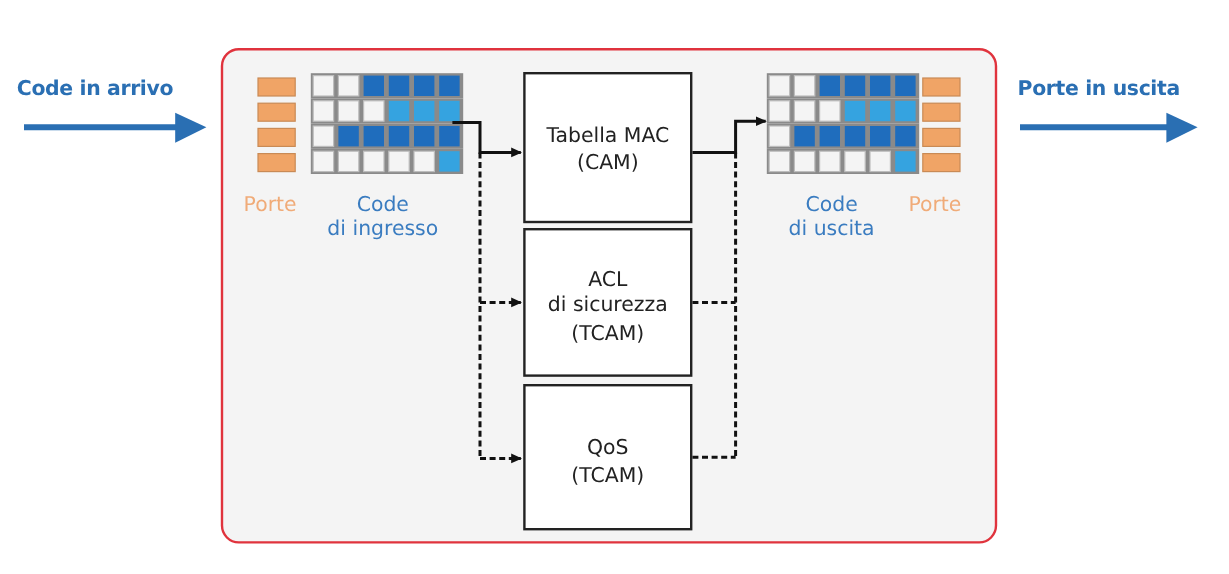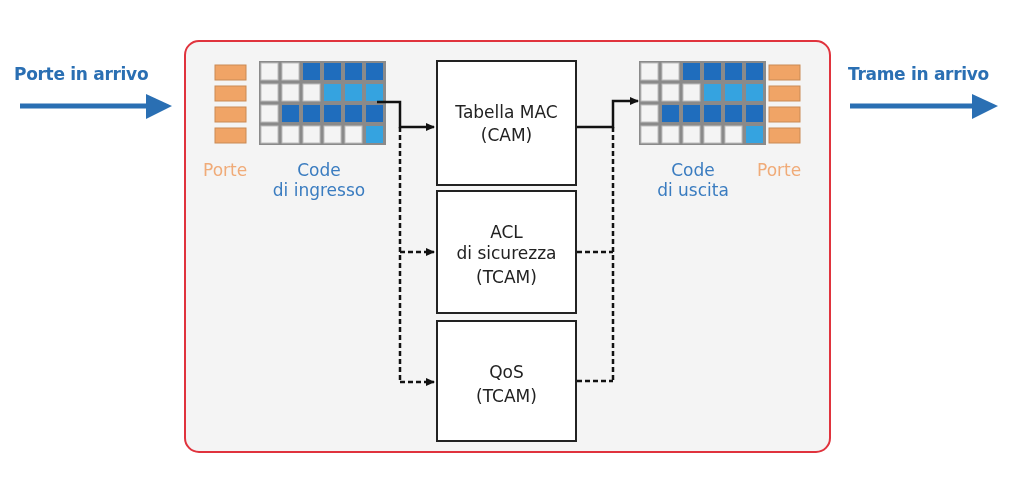--- a/index.html
+++ b/index.html
@@ -6,22 +6,22 @@
   body { width:1024px; height:478px; position:relative; overflow:hidden; font-family:"DejaVu Sans", sans-serif; }
   #diagram { position:absolute; left:0; top:0; }
   .side-label { position:absolute; font-family:"DejaVu Sans", sans-serif; font-weight:bold; font-size:17px; color:#2a6fb3; white-space:nowrap; letter-spacing:-0.3px; }
   .box-text { font-family:"DejaVu Sans", sans-serif; font-size:17px; fill:#222; }
   .lbl-blue { font-family:"DejaVu Sans", sans-serif; font-size:17px; fill:#3a7cc0; }
   .lbl-orange { font-family:"DejaVu Sans", sans-serif; font-size:17px; fill:#f0ab78; }
 </style>
 </head>
 <body>
 
-<div class="side-label" style="left:14px; top:64px;">Porte in arrivo</div>
-<div class="side-label" style="left:848px; top:64px;">Trame in arrivo</div>
+<div class="side-label" style="left:14px; top:64px;">Code in arrivo</div>
+<div class="side-label" style="left:848px; top:64px;">Porte in uscita</div>
 
 <svg id="diagram" width="1024" height="478" viewBox="0 0 1024 478" xmlns="http://www.w3.org/2000/svg">
   <defs>
     <marker id="arrowBlk" markerWidth="10" markerHeight="10" refX="8" refY="5" orient="auto" markerUnits="userSpaceOnUse">
       <path d="M0,1 L9,5 L0,9 Z" fill="#111"></path>
     </marker>
   </defs>
 
   <g>
     <line x1="20" y1="106" x2="150" y2="106" stroke="#2a6fb3" stroke-width="5"></line>

